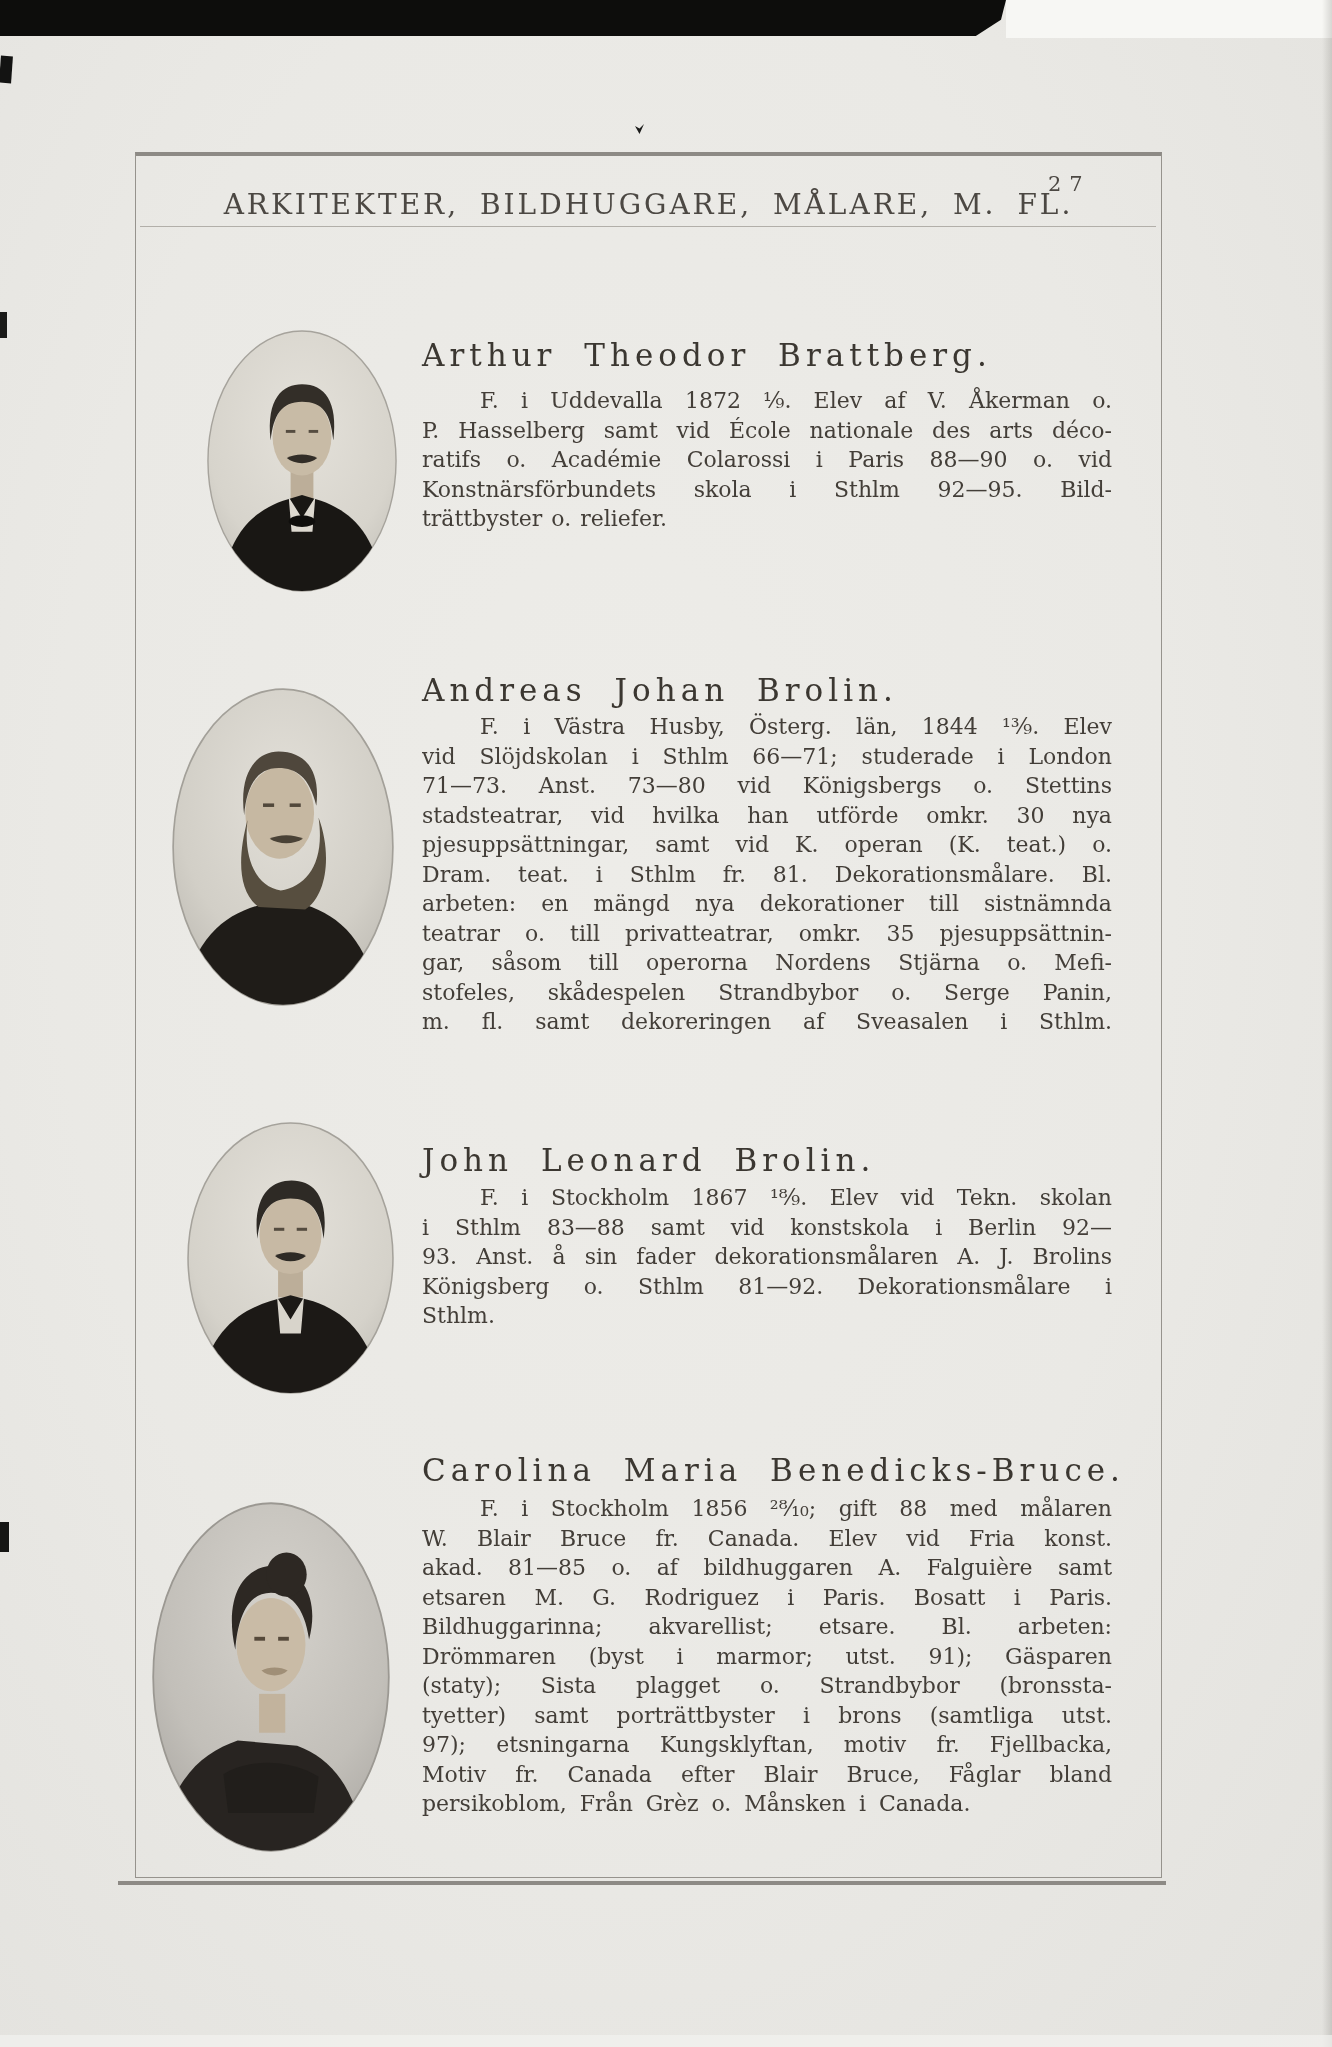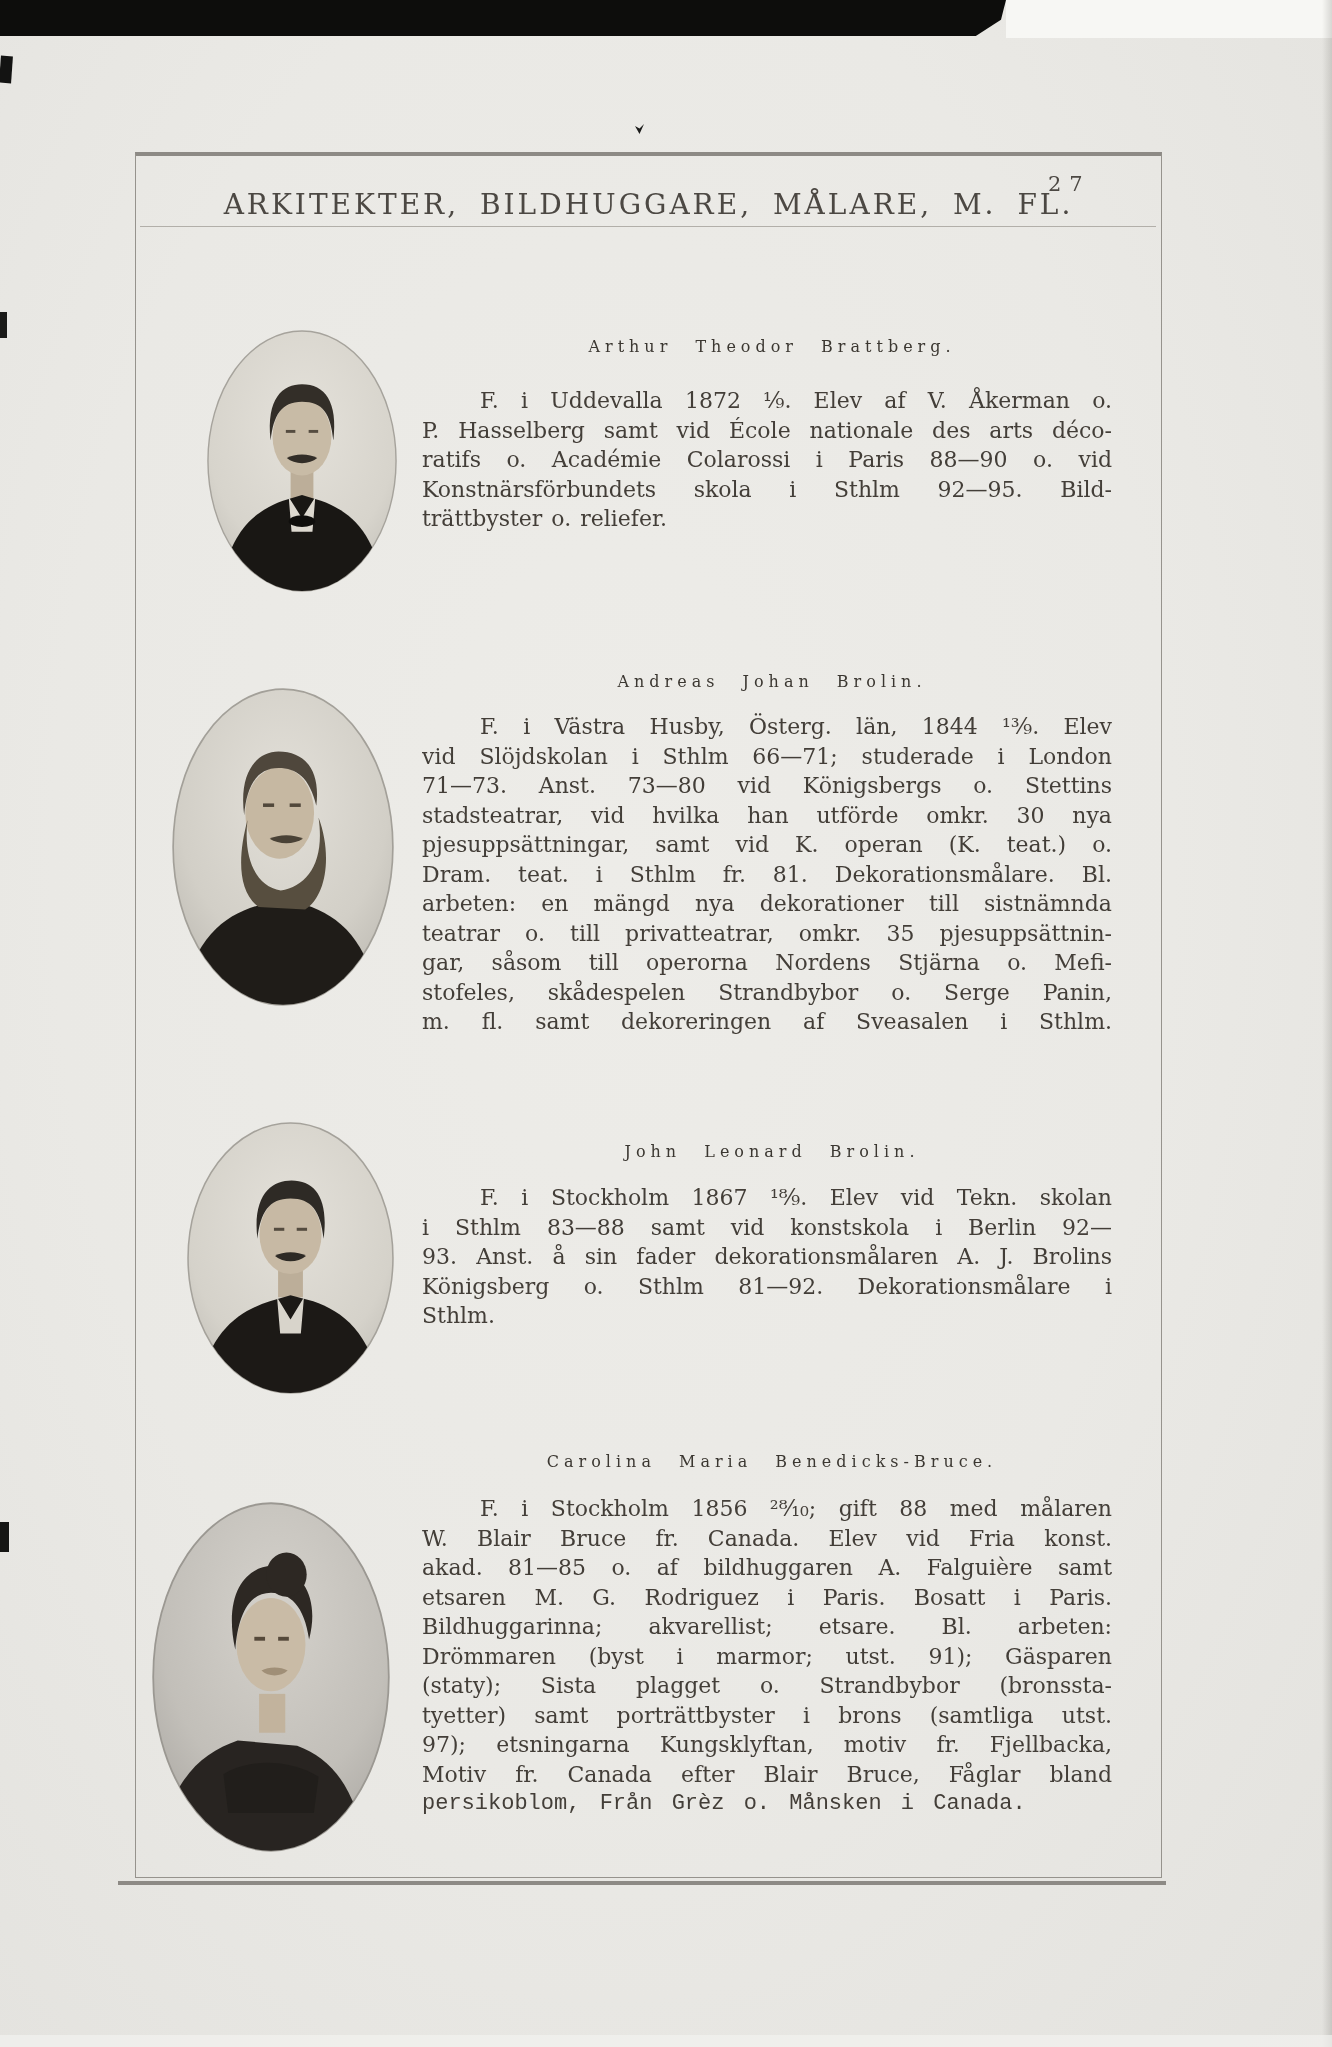--- a/index.html
+++ b/index.html
@@ -27,27 +27,27 @@
     border:1.5px solid #96938d;border-top:4px solid #8d8a85;box-sizing:border-box;}
   .bottomrule{position:absolute;left:118px;top:1881px;width:1048px;height:4px;background:#8d8a85;}
 
   
   .runhead{position:absolute;left:135px;top:188px;width:1027px;text-align:center;
     font-size:28px;letter-spacing:3px;word-spacing:9px;color:#4c4843;}
   .pagenum{position:absolute;left:1048px;top:172px;font-size:21px;letter-spacing:8px;color:#4c4843;}
   .headrule{position:absolute;left:140px;top:226px;width:1016px;height:1px;background:#b2afa9;}
 
   
-  .ename{position:absolute;left:422px;width:700px;font-size:16px;letter-spacing:5px;
-    word-spacing:13px;color:#3b3731;white-space:nowrap;text-align:center;}
+  .ename{position:absolute;left:422px;width:700px;font-size:31px;letter-spacing:5px;
+    word-spacing:13px;color:#3b3731;white-space:nowrap;}
   .bio{position:absolute;left:422px;width:690px;font-size:22px;line-height:29.5px;color:#433e38;}
   .pline{height:29.5px;overflow:hidden;text-align:justify;text-align-last:justify;word-spacing:2px;}
   .pline.ind{padding-left:58px;}
   .pline.endl{text-align-last:left;}
-  .pline.wide{word-spacing:6px;font-family:Liberation Mono, monospace;}
+  .pline.wide{word-spacing:6px;}
 
   .pt{position:absolute;}
   .pt svg{width:100%;height:100%;display:block;}
 </style>
 </head>
 <body>
 
 <div class="page">
 
   <div class="topbar"></div>

